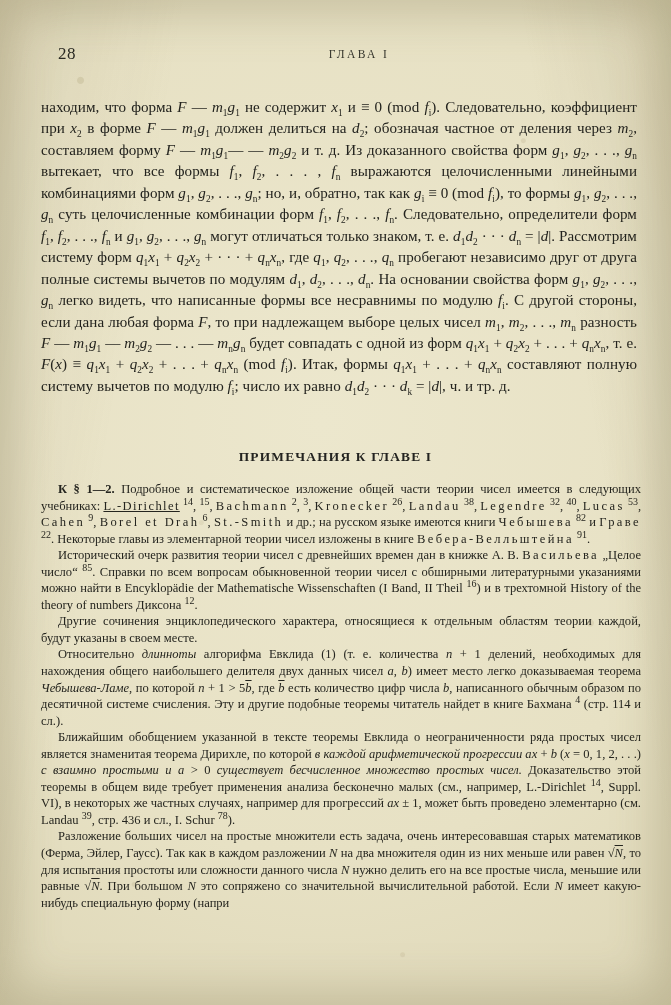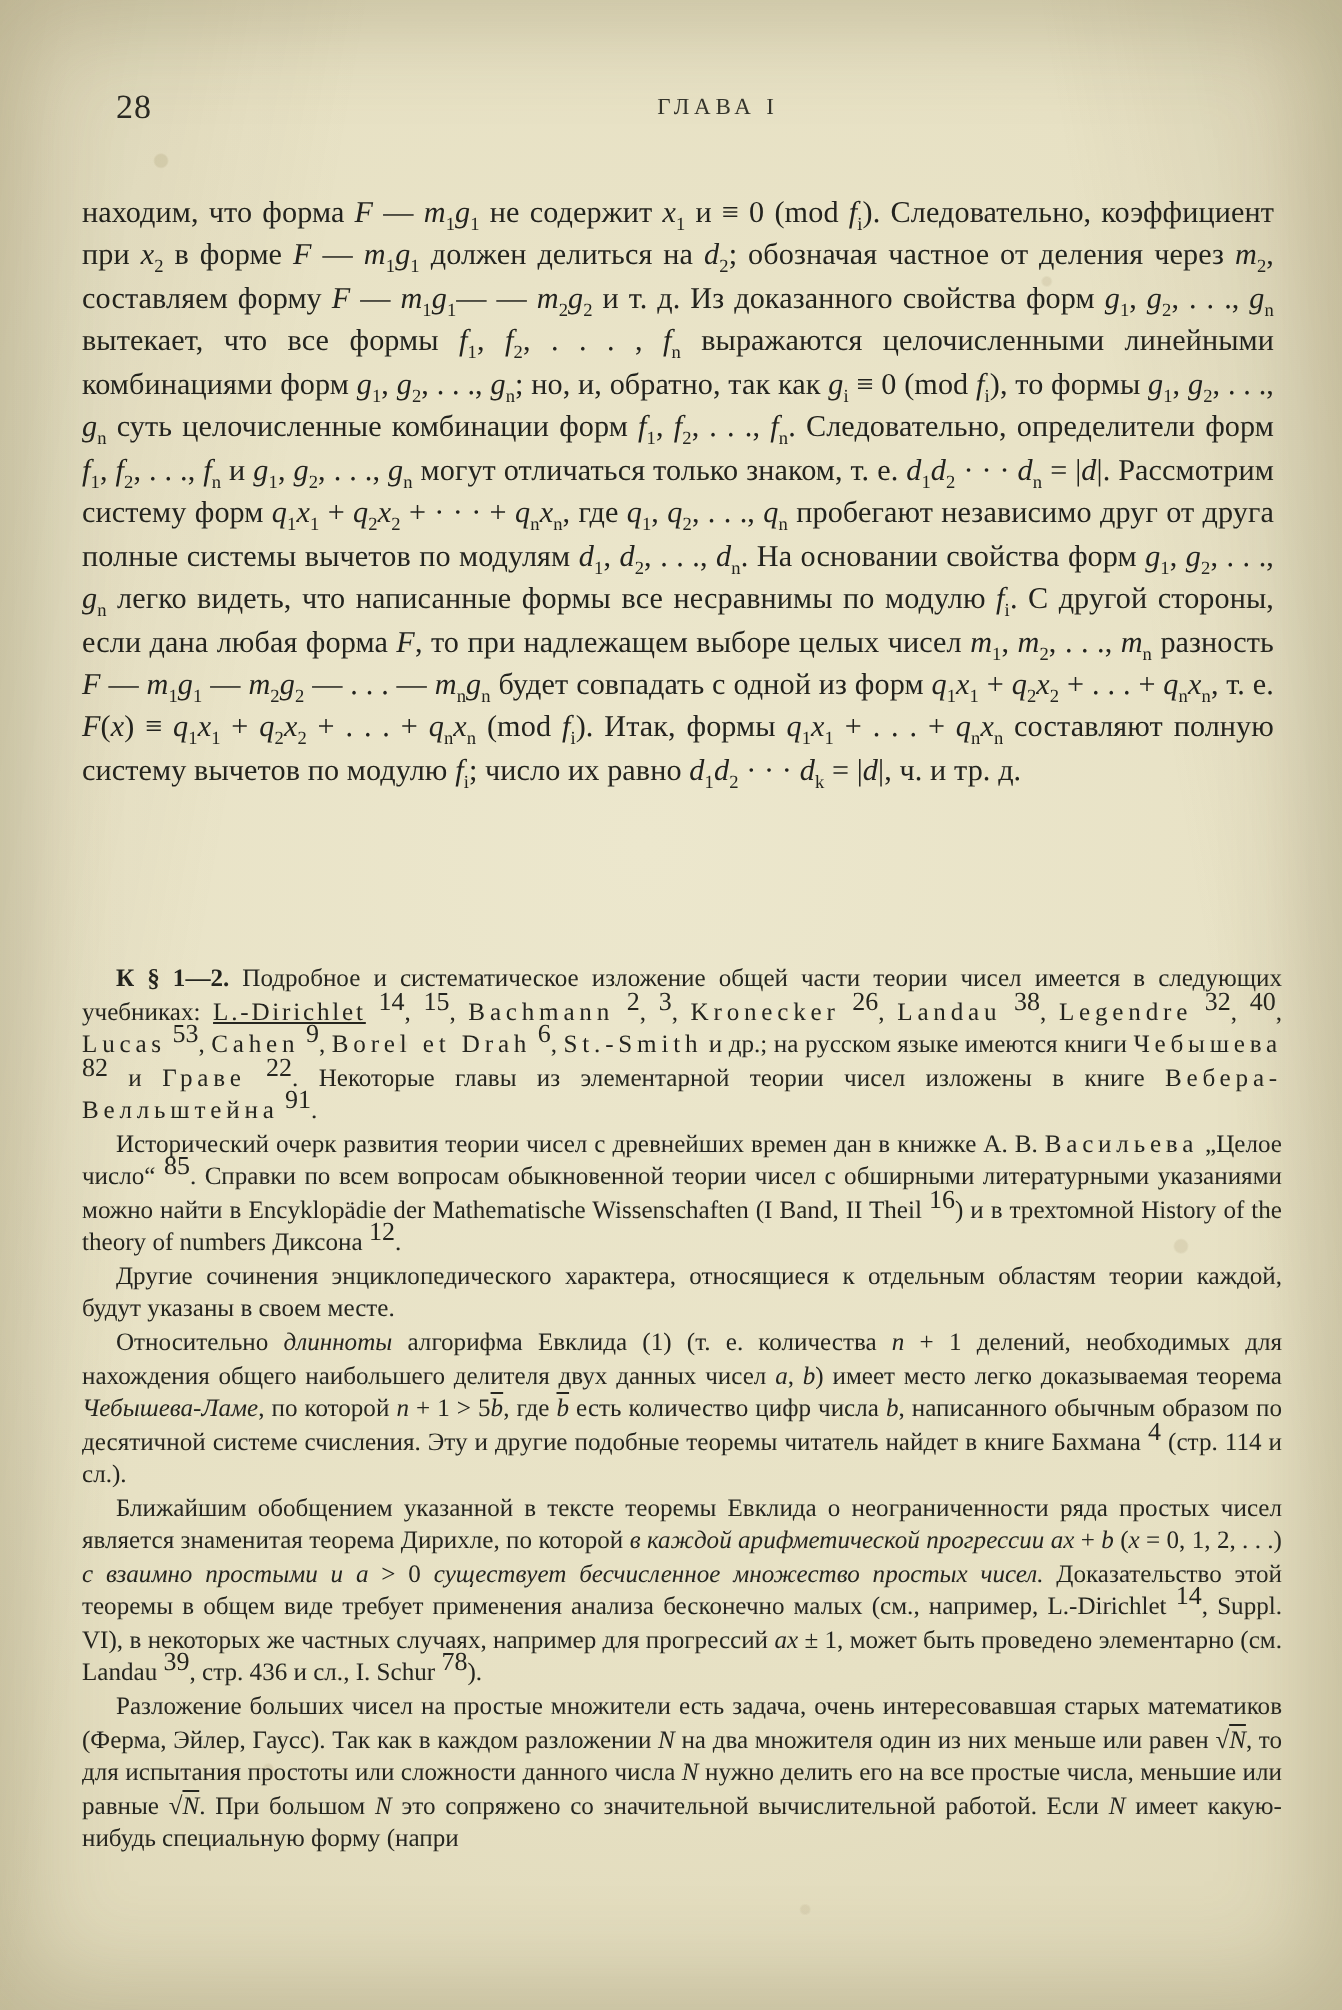--- a/index.html
+++ b/index.html
@@ -116,21 +116,21 @@
     margin: 0;
     text-indent: 17px;
   }
 
   
   .it { font-style: italic; }
   .bd { font-weight: bold; }
   .sp { letter-spacing: 2.4px; }       
   .spn { letter-spacing: 1.4px; text-decoration: underline; }
   sup {
-    font-size: 13px;
+    font-size: 10px;
     vertical-align: super;
     line-height: 0;
     letter-spacing: 0;
   }
   
   .mi { font-style: italic; font-family: "Liberation Serif", serif; }
   .mi sub {
     font-style: normal;
     font-size: 9.3px;
     vertical-align: sub;
@@ -146,20 +146,21 @@
 
   <div id="runhead">
     <div id="folio">28</div>
     <div id="chaptitle">ГЛАВА I</div>
   </div>
 
   <div id="body-block">
     <p>находим, что форма <span class="mi">F</span> — <span class="mi">m<sub>1</sub>g<sub>1</sub></span> не содержит <span class="mi">x<sub>1</sub></span> и ≡ 0 (mod <span class="mi">f<sub>i</sub></span>). Следовательно, коэффициент при <span class="mi">x<sub>2</sub></span> в форме <span class="mi">F</span> — <span class="mi">m<sub>1</sub>g<sub>1</sub></span> должен делиться на <span class="mi">d<sub>2</sub></span>; обозначая частное от деления через <span class="mi">m<sub>2</sub></span>, составляем форму <span class="mi">F</span> — <span class="mi">m<sub>1</sub>g<sub>1</sub></span>— — <span class="mi">m<sub>2</sub>g<sub>2</sub></span> и т. д. Из доказанного свойства форм <span class="mi">g<sub>1</sub></span>, <span class="mi">g<sub>2</sub></span>, . . ., <span class="mi">g<sub>n</sub></span> вытекает, что все формы <span class="mi">f<sub>1</sub></span>, <span class="mi">f<sub>2</sub></span>, . . . , <span class="mi">f<sub>n</sub></span> выражаются целочисленными линейными комбинациями форм <span class="mi">g<sub>1</sub></span>, <span class="mi">g<sub>2</sub></span>, . . ., <span class="mi">g<sub>n</sub></span>; но, и, обратно, так как <span class="mi">g<sub>i</sub></span> ≡ 0 (mod <span class="mi">f<sub>i</sub></span>), то формы <span class="mi">g<sub>1</sub></span>, <span class="mi">g<sub>2</sub></span>, . . ., <span class="mi">g<sub>n</sub></span> суть целочисленные комбинации форм <span class="mi">f<sub>1</sub></span>, <span class="mi">f<sub>2</sub></span>, . . ., <span class="mi">f<sub>n</sub></span>. Следовательно, определители форм <span class="mi">f<sub>1</sub></span>, <span class="mi">f<sub>2</sub></span>, . . ., <span class="mi">f<sub>n</sub></span> и <span class="mi">g<sub>1</sub></span>, <span class="mi">g<sub>2</sub></span>, . . ., <span class="mi">g<sub>n</sub></span> могут отличаться только знаком, т. е. <span class="mi">d<sub>1</sub>d<sub>2</sub></span> · · · <span class="mi">d<sub>n</sub></span> = |<span class="mi">d</span>|. Рассмотрим систему форм <span class="mi">q<sub>1</sub>x<sub>1</sub></span> + <span class="mi">q<sub>2</sub>x<sub>2</sub></span> + · · · + <span class="mi">q<sub>n</sub>x<sub>n</sub></span>, где <span class="mi">q<sub>1</sub></span>, <span class="mi">q<sub>2</sub></span>, . . ., <span class="mi">q<sub>n</sub></span> пробегают независимо друг от друга полные системы вычетов по модулям <span class="mi">d<sub>1</sub></span>, <span class="mi">d<sub>2</sub></span>, . . ., <span class="mi">d<sub>n</sub></span>. На основании свойства форм <span class="mi">g<sub>1</sub></span>, <span class="mi">g<sub>2</sub></span>, . . ., <span class="mi">g<sub>n</sub></span> легко видеть, что написанные формы все несравнимы по модулю <span class="mi">f<sub>i</sub></span>. С другой стороны, если дана любая форма <span class="mi">F</span>, то при надлежащем выборе целых чисел <span class="mi">m<sub>1</sub></span>, <span class="mi">m<sub>2</sub></span>, . . ., <span class="mi">m<sub>n</sub></span> разность <span class="mi">F</span> — <span class="mi">m<sub>1</sub>g<sub>1</sub></span> — <span class="mi">m<sub>2</sub>g<sub>2</sub></span> — . . . — <span class="mi">m<sub>n</sub>g<sub>n</sub></span> будет совпадать с одной из форм <span class="mi">q<sub>1</sub>x<sub>1</sub></span> + <span class="mi">q<sub>2</sub>x<sub>2</sub></span> + . . . + <span class="mi">q<sub>n</sub>x<sub>n</sub></span>, т. е. <span class="mi">F</span>(<span class="mi">x</span>) ≡ <span class="mi">q<sub>1</sub>x<sub>1</sub></span> + <span class="mi">q<sub>2</sub>x<sub>2</sub></span> + . . . + <span class="mi">q<sub>n</sub>x<sub>n</sub></span> (mod <span class="mi">f<sub>i</sub></span>). Итак, формы <span class="mi">q<sub>1</sub>x<sub>1</sub></span> + . . . + <span class="mi">q<sub>n</sub>x<sub>n</sub></span> составляют полную систему вычетов по модулю <span class="mi">f<sub>i</sub></span>; число их равно <span class="mi">d<sub>1</sub>d<sub>2</sub></span> · · · <span class="mi">d<sub>k</sub></span> = |<span class="mi">d</span>|, ч. и тр. д.</p>
   </div>
 
+  <div id="notes-head">ПРИМЕЧАНИЯ К ГЛАВЕ I</div>
 
   <div id="notes">
 
     <p><span class="bd">К § 1—2.</span> Подробное и систематическое изложение общей части теории чисел имеется в следующих учебниках: <span class="spn">L.-Dirichlet</span> <sup>14</sup>, <sup>15</sup>, <span class="sp">Bachmann</span> <sup>2</sup>, <sup>3</sup>, <span class="sp">Kronecker</span> <sup>26</sup>, <span class="sp">Landau</span> <sup>38</sup>, <span class="sp">Legendre</span> <sup>32</sup>, <sup>40</sup>, <span class="sp">Lucas</span> <sup>53</sup>, <span class="sp">Cahen</span> <sup>9</sup>, <span class="sp">Borel et Drah</span> <sup>6</sup>, <span class="sp">St.-Smith</span> и др.; на русском языке имеются книги <span class="sp">Чебышева</span> <sup>82</sup> и <span class="sp">Граве</span> <sup>22</sup>. Некоторые главы из элементарной теории чисел изложены в книге <span class="sp">Вебера-Велльштейна</span> <sup>91</sup>.</p>
 
     <p>Исторический очерк развития теории чисел с древнейших времен дан в книжке А. В. <span class="sp">Васильева</span> „Целое число“ <sup>85</sup>. Справки по всем вопросам обыкновенной теории чисел с обширными литературными указаниями можно найти в Encyklopädie der Mathematische Wissenschaften (I Band, II Theil <sup>16</sup>) и в трехтомной History of the theory of numbers Диксона <sup>12</sup>.</p>
 
     <p>Другие сочинения энциклопедического характера, относящиеся к отдельным областям теории каждой, будут указаны в своем месте.</p>
 
     <p>Относительно <span class="it">длинноты</span> алгорифма Евклида (1) (т. е. количества <span class="mi">n</span> + 1 делений, необходимых для нахождения общего наибольшего делителя двух данных чисел <span class="mi">a</span>, <span class="mi">b</span>) имеет место легко доказываемая теорема <span class="it">Чебышева-Ламе</span>, по которой <span class="mi">n</span> + 1 &gt; 5<span class="mi ovl">b</span>, где <span class="mi ovl">b</span> есть количество цифр числа <span class="mi">b</span>, написанного обычным образом по десятичной системе счисления. Эту и другие подобные теоремы читатель найдет в книге Бахмана <sup>4</sup> (стр. 114 и сл.).</p>

